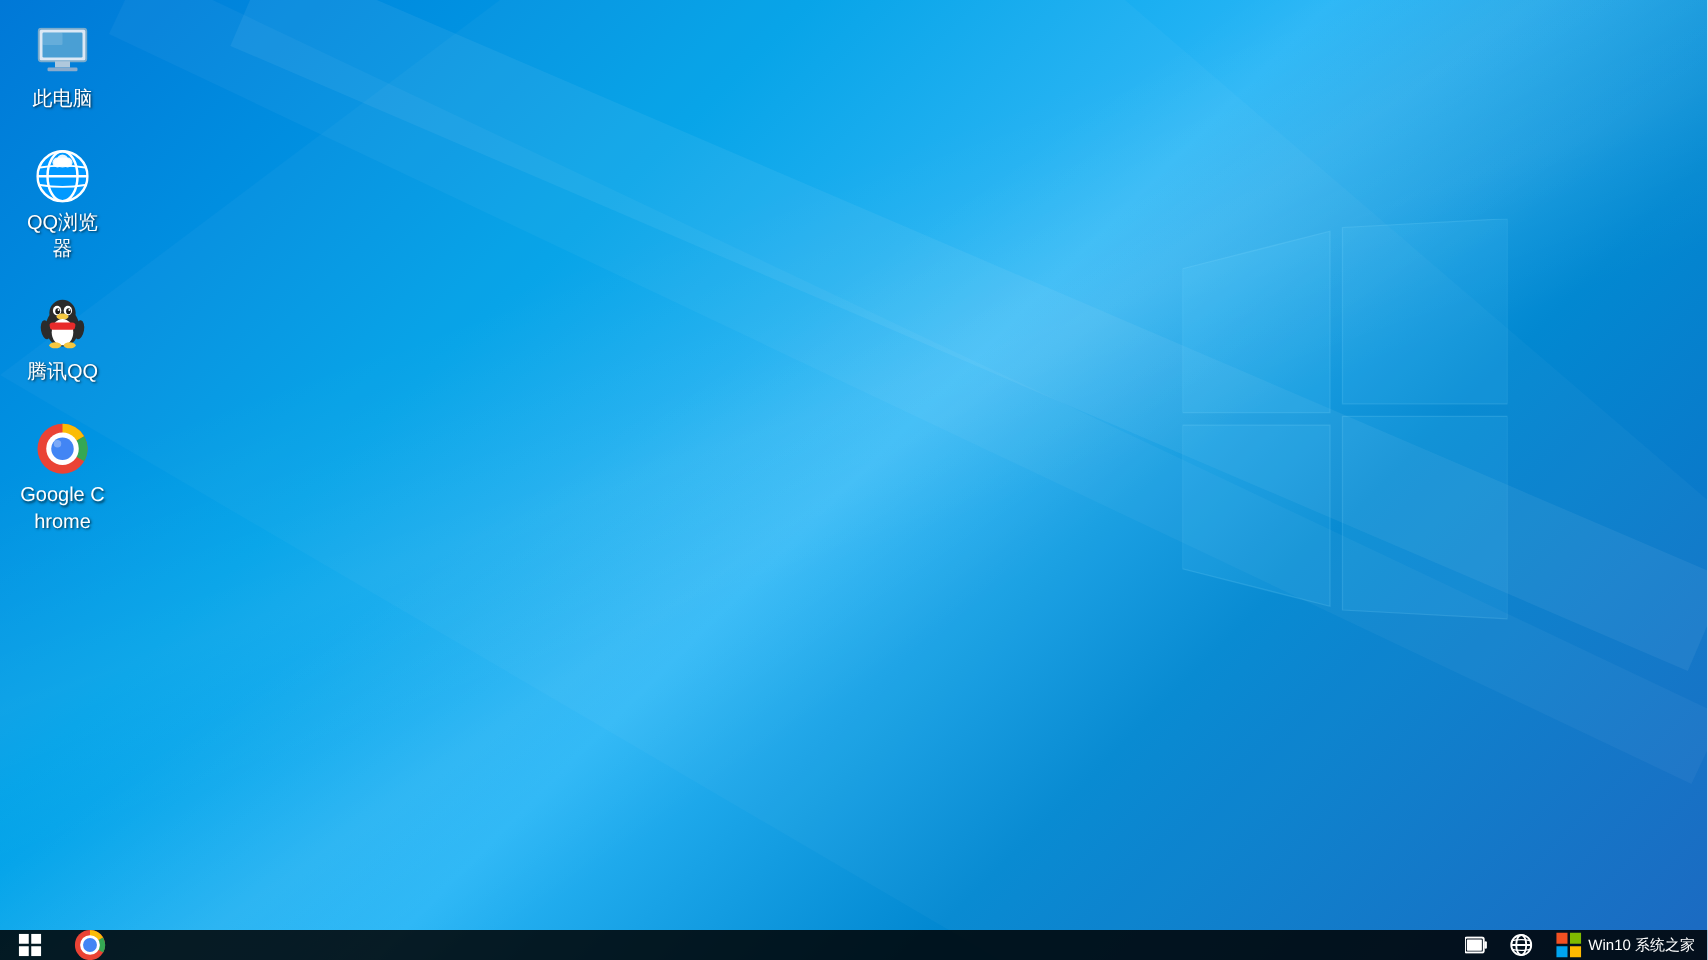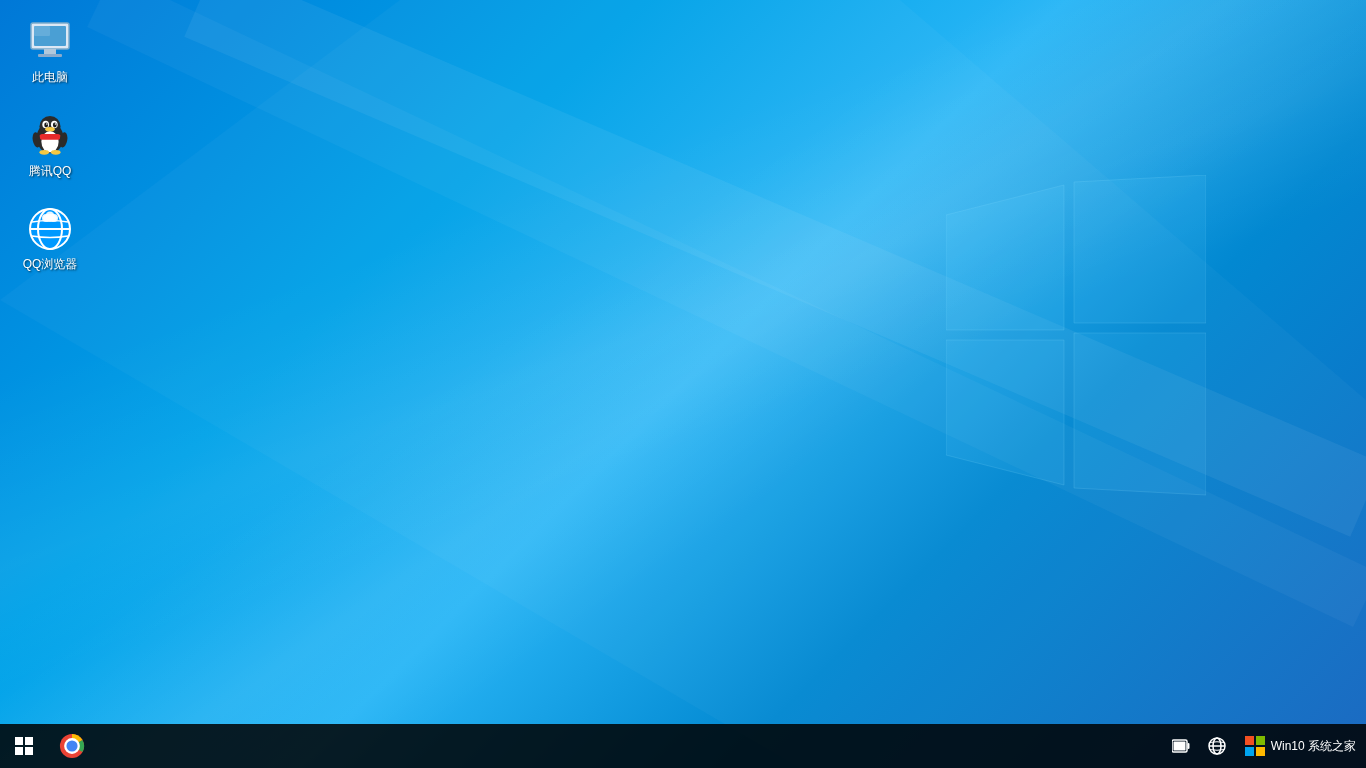--- a/index.html
+++ b/index.html
@@ -60,21 +60,21 @@
       width: 48px;
       height: 48px;
       margin-bottom: 4px;
       display: flex;
       align-items: center;
       justify-content: center;
       font-size: 36px;
     }
 
     .desktop-icon .icon-label {
-      font-size: 12px;
+      font-size: 16px;
       color: #ffffff;
       text-shadow: 1px 1px 2px rgba(0,0,0,0.7);
       line-height: 1.3;
       word-break: break-all;
     }
 
     
     .computer-icon-svg {
       width: 44px;
       height: 40px;
@@ -85,21 +85,21 @@
       width: 42px;
       height: 44px;
     }
 
     
     #taskbar {
       position: absolute;
       bottom: 0;
       left: 0;
       width: 1366px;
-      height: 44px;
+      height: 24px;
       background: rgba(0, 0, 0, 0.85);
       display: flex;
       align-items: center;
       z-index: 100;
     }
 
     
     .start-button {
       width: 48px;
       height: 40px;
@@ -234,70 +234,87 @@
 
           <rect x="6" y="4" width="16" height="10" rx="1" fill="rgba(255,255,255,0.15)"></rect>
         </svg>
       </div>
       <span class="icon-label">此电脑</span>
     </div>
 
 
     <div class="desktop-icon">
       <div class="icon-img">
-        <svg viewBox="0 0 48 48" width="46" height="46" xmlns="http://www.w3.org/2000/svg">
-
-          <ellipse cx="24" cy="26" rx="14" ry="16" fill="#2b2b2b"></ellipse>
-
-          <ellipse cx="24" cy="14" rx="11" ry="11" fill="#2b2b2b"></ellipse>
-
-          <ellipse cx="19.5" cy="12" rx="3.5" ry="4" fill="white"></ellipse>
-          <ellipse cx="28.5" cy="12" rx="3.5" ry="4" fill="white"></ellipse>
-          <ellipse cx="20" cy="12.5" rx="2" ry="2.5" fill="#1a1a1a"></ellipse>
-          <ellipse cx="29" cy="12.5" rx="2" ry="2.5" fill="#1a1a1a"></ellipse>
-          <circle cx="20.7" cy="11.5" r="0.8" fill="white"></circle>
-          <circle cx="29.7" cy="11.5" r="0.8" fill="white"></circle>
-
-          <ellipse cx="24" cy="17" rx="5" ry="2.5" fill="#f5c842"></ellipse>
-
-          <ellipse cx="24" cy="30" rx="9" ry="11" fill="white"></ellipse>
-
-          <rect x="13" y="22" width="22" height="6" rx="3" fill="#e82b2b"></rect>
-
-          <ellipse cx="18" cy="41" rx="5" ry="2.5" fill="#f5c842"></ellipse>
-          <ellipse cx="30" cy="41" rx="5" ry="2.5" fill="#f5c842"></ellipse>
-
-          <ellipse cx="10" cy="28" rx="4" ry="8" fill="#2b2b2b" transform="rotate(-10 10 28)"></ellipse>
-          <ellipse cx="38" cy="28" rx="4" ry="8" fill="#2b2b2b" transform="rotate(10 38 28)"></ellipse>
-        </svg>
-      </div>
-      <span class="icon-label">腾讯QQ</span>
-    </div>
-
-    <div class="desktop-icon">
-      <div class="icon-img">
         <svg class="qqbrowser-svg" viewBox="0 0 42 42" xmlns="http://www.w3.org/2000/svg">
           <circle cx="21" cy="21" r="20" fill="#0099FF"></circle>
           <ellipse cx="21" cy="21" rx="12" ry="20" fill="none" stroke="white" stroke-width="2"></ellipse>
           <ellipse cx="21" cy="21" rx="20" ry="20" fill="none" stroke="white" stroke-width="2"></ellipse>
           <line x1="1" y1="21" x2="41" y2="21" stroke="white" stroke-width="2"></line>
           <path d="M3 14 Q21 11 39 14" stroke="white" stroke-width="1.5" fill="none"></path>
           <path d="M3 28 Q21 31 39 28" stroke="white" stroke-width="1.5" fill="none"></path>
 
           <circle cx="21" cy="21" r="9" fill="rgba(0,0,0,0)" stroke="rgba(0,153,255,0)" stroke-width="0"></circle>
 
           <ellipse cx="21" cy="10" rx="7" ry="4" fill="white" opacity="0.9"></ellipse>
           <circle cx="17" cy="10" r="4" fill="white" opacity="0.9"></circle>
           <circle cx="25" cy="10" r="4" fill="white" opacity="0.9"></circle>
           <circle cx="21" cy="8" r="4.5" fill="white" opacity="0.9"></circle>
         </svg>
       </div>
       <span class="icon-label">QQ浏览器</span>
     </div>
 
+    <div class="desktop-icon">
+      <div class="icon-img">
+        <svg viewBox="0 0 48 48" width="46" height="46" xmlns="http://www.w3.org/2000/svg">
+
+          <ellipse cx="24" cy="26" rx="14" ry="16" fill="#2b2b2b"></ellipse>
+
+          <ellipse cx="24" cy="14" rx="11" ry="11" fill="#2b2b2b"></ellipse>
+
+          <ellipse cx="19.5" cy="12" rx="3.5" ry="4" fill="white"></ellipse>
+          <ellipse cx="28.5" cy="12" rx="3.5" ry="4" fill="white"></ellipse>
+          <ellipse cx="20" cy="12.5" rx="2" ry="2.5" fill="#1a1a1a"></ellipse>
+          <ellipse cx="29" cy="12.5" rx="2" ry="2.5" fill="#1a1a1a"></ellipse>
+          <circle cx="20.7" cy="11.5" r="0.8" fill="white"></circle>
+          <circle cx="29.7" cy="11.5" r="0.8" fill="white"></circle>
+
+          <ellipse cx="24" cy="17" rx="5" ry="2.5" fill="#f5c842"></ellipse>
+
+          <ellipse cx="24" cy="30" rx="9" ry="11" fill="white"></ellipse>
+
+          <rect x="13" y="22" width="22" height="6" rx="3" fill="#e82b2b"></rect>
+
+          <ellipse cx="18" cy="41" rx="5" ry="2.5" fill="#f5c842"></ellipse>
+          <ellipse cx="30" cy="41" rx="5" ry="2.5" fill="#f5c842"></ellipse>
+
+          <ellipse cx="10" cy="28" rx="4" ry="8" fill="#2b2b2b" transform="rotate(-10 10 28)"></ellipse>
+          <ellipse cx="38" cy="28" rx="4" ry="8" fill="#2b2b2b" transform="rotate(10 38 28)"></ellipse>
+        </svg>
+      </div>
+      <span class="icon-label">腾讯QQ</span>
+    </div>
+
+    <div class="desktop-icon">
+      <div class="icon-img">
+        <svg class="chrome-svg" viewBox="0 0 42 42" xmlns="http://www.w3.org/2000/svg">
+
+          <circle cx="21" cy="21" r="20" fill="#ea4335"></circle>
+          <path d="M21 1 A20 20 0 0 1 38.32 11 L21 21 Z" fill="#fbbc05"></path>
+          <path d="M38.32 11 A20 20 0 0 1 38.32 31 L21 21 Z" fill="#34a853"></path>
+
+          <circle cx="21" cy="21" r="13" fill="white"></circle>
+
+          <circle cx="21" cy="21" r="9" fill="#4285f4"></circle>
+
+          <circle cx="17" cy="17" r="3" fill="rgba(255,255,255,0.3)"></circle>
+        </svg>
+      </div>
+      <span class="icon-label">Google Chrome</span>
+    </div>
 
   </div>
 
   <div id="taskbar">
 
     <div class="start-button">
       <svg width="18" height="18" viewBox="0 0 18 18" xmlns="http://www.w3.org/2000/svg">
         <rect x="0" y="0" width="8" height="8" fill="#ffffff"></rect>
         <rect x="10" y="0" width="8" height="8" fill="#ffffff"></rect>
         <rect x="0" y="10" width="8" height="8" fill="#ffffff"></rect>

